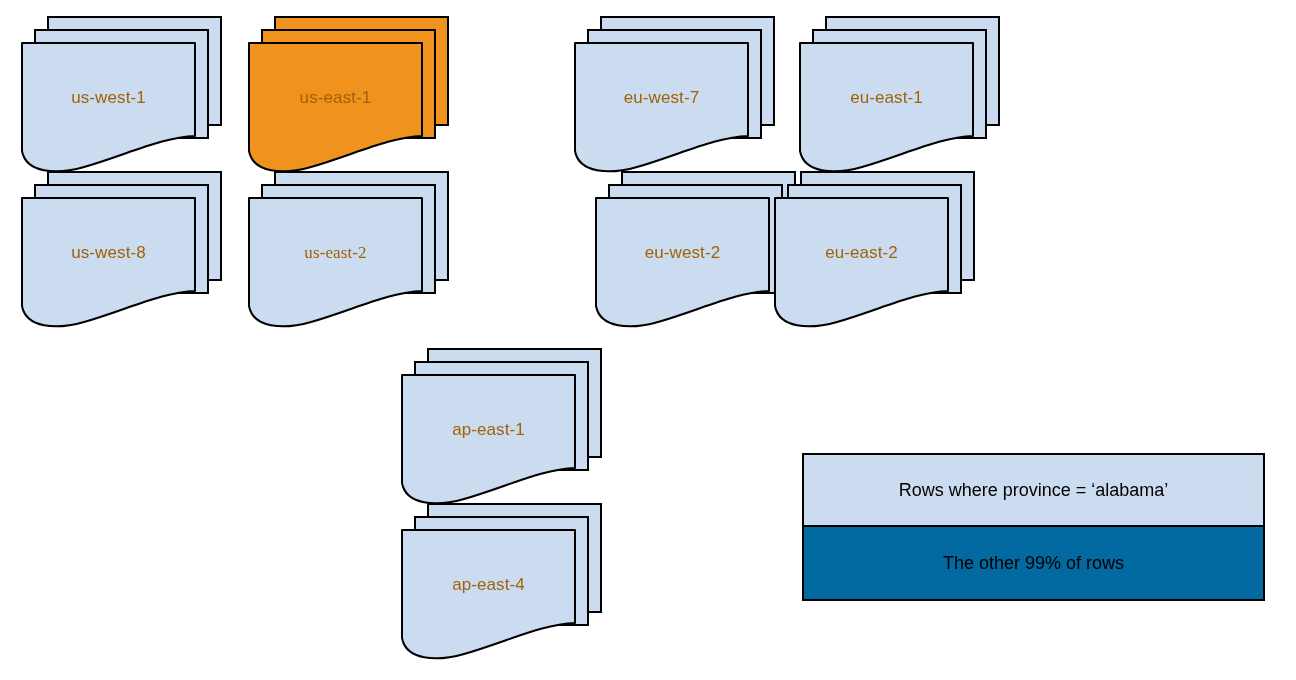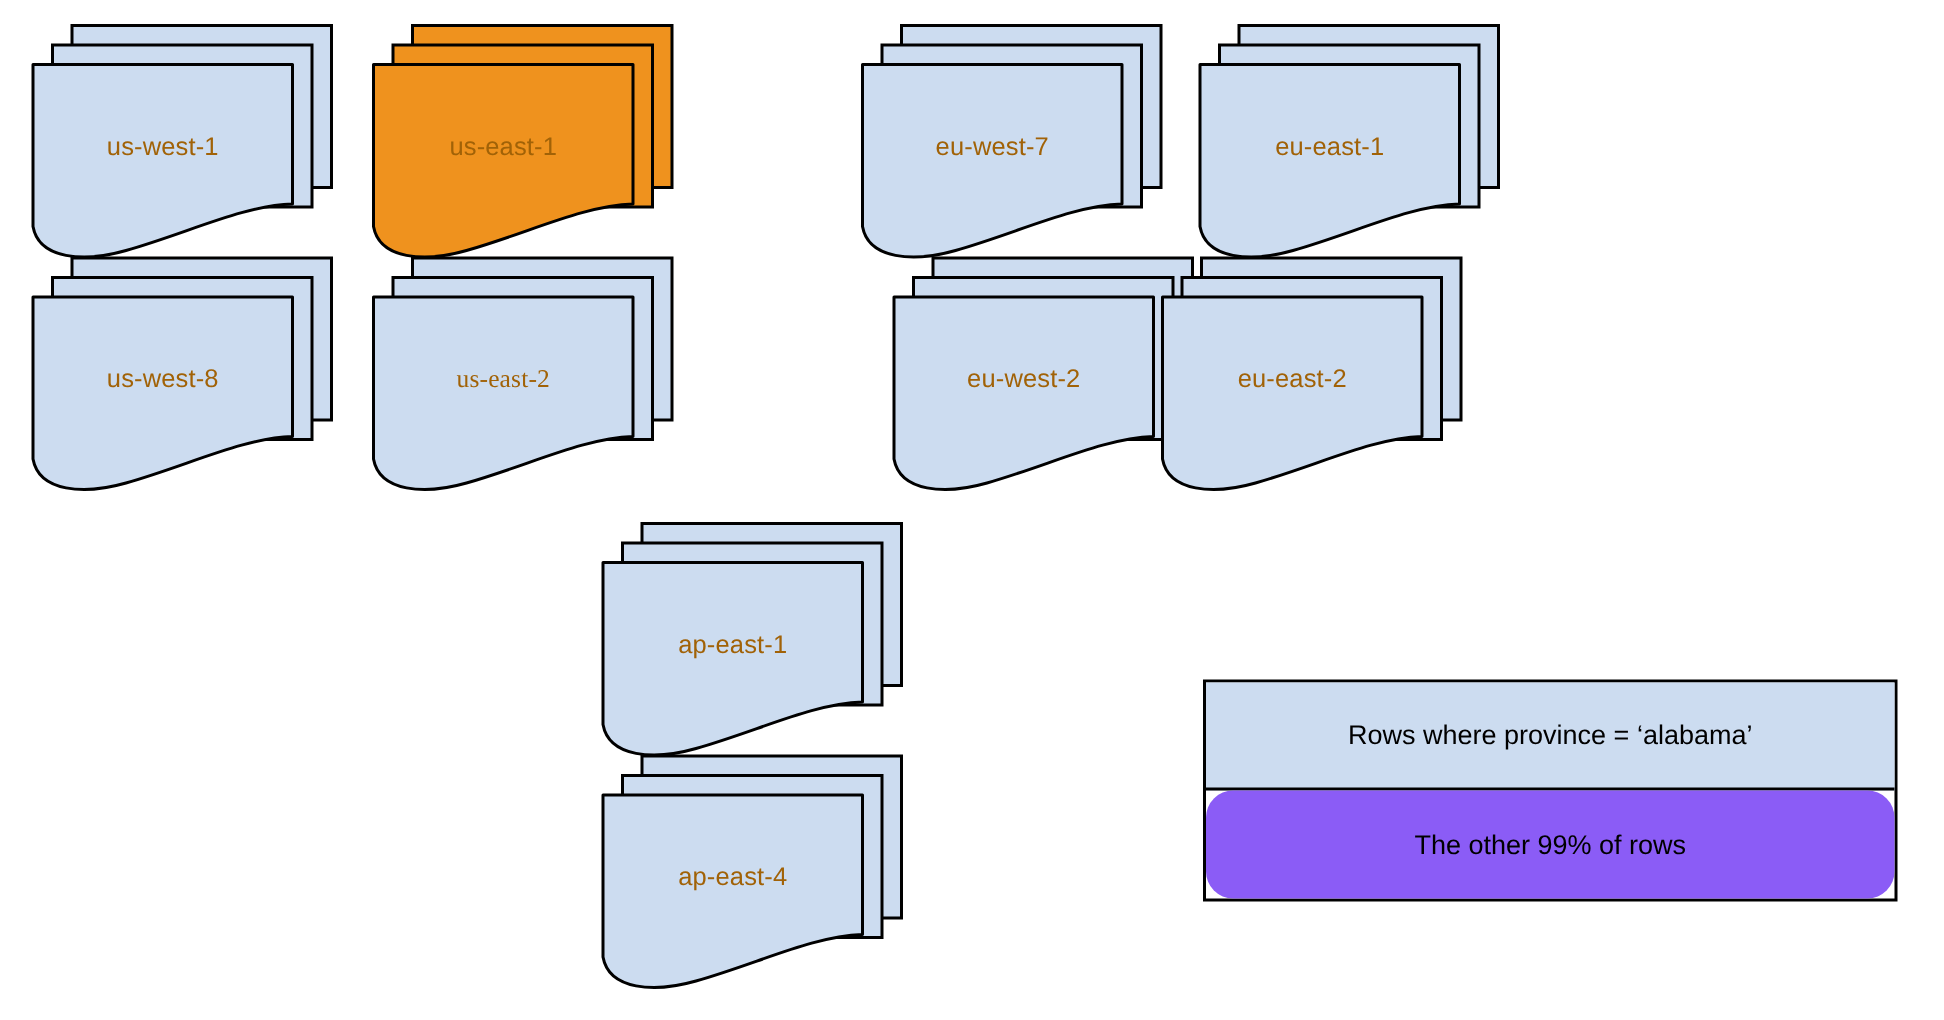--- a/index.html
+++ b/index.html
@@ -67,22 +67,21 @@
     justify-content: center;
     box-sizing: border-box;
     font-size: 18px;
     color: #000000;
   }
   .legend-row.top {
     background: #ccdcf0;
     border-bottom: 2px solid #000000;
   }
   .legend-row.bottom {
-    background: #8b5cf6;
-    border-radius: 18px;
+    background: #0369a1;
   }
 </style>
 </head>
 <body>
 
 <div id="canvas">
 
   <div id="stacks-host">
       <div class="stack" style="left: 22px; top: 43px;">
         <svg viewBox="0 0 200 150" xmlns="http://www.w3.org/2000/svg">

